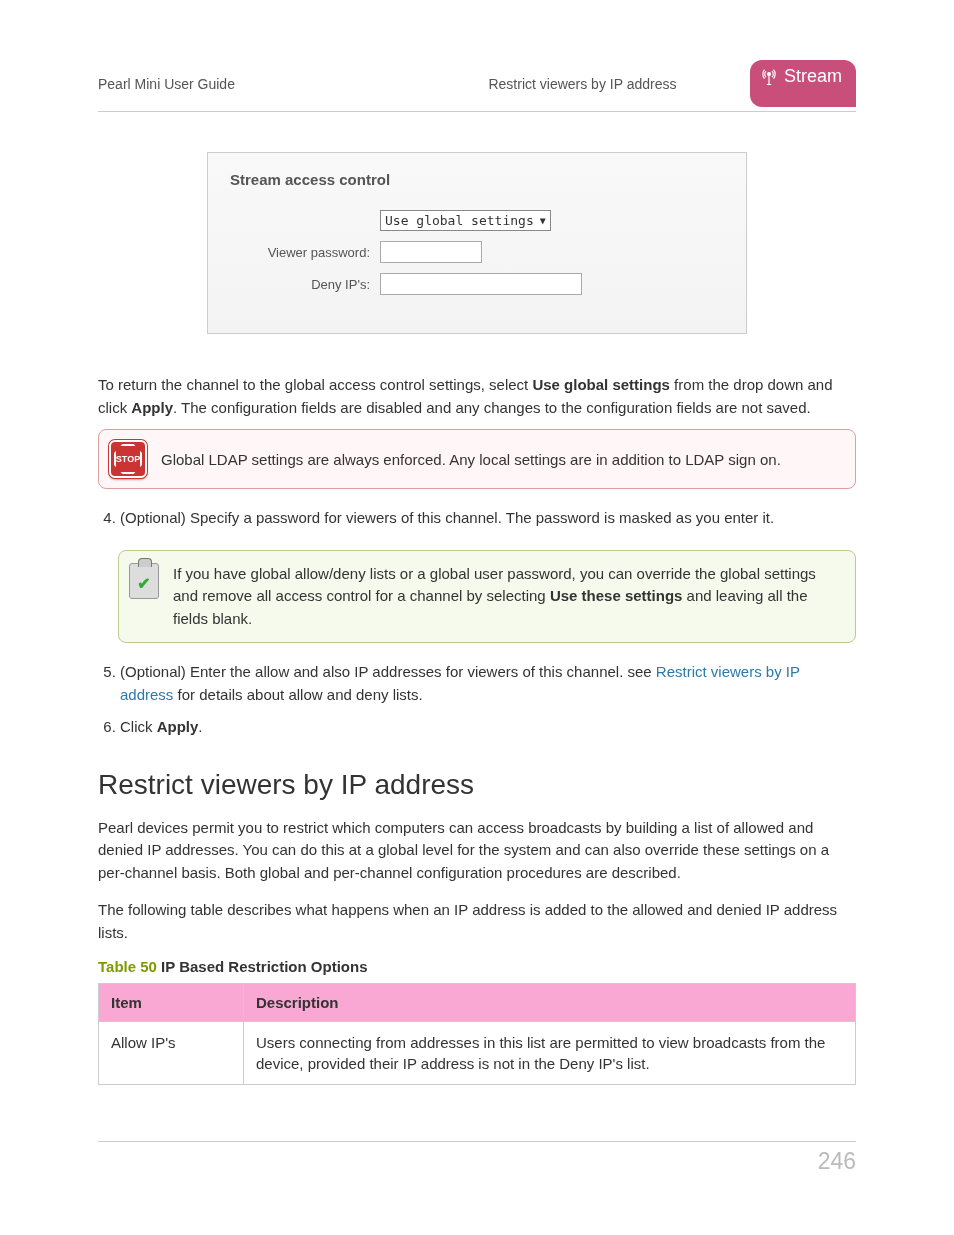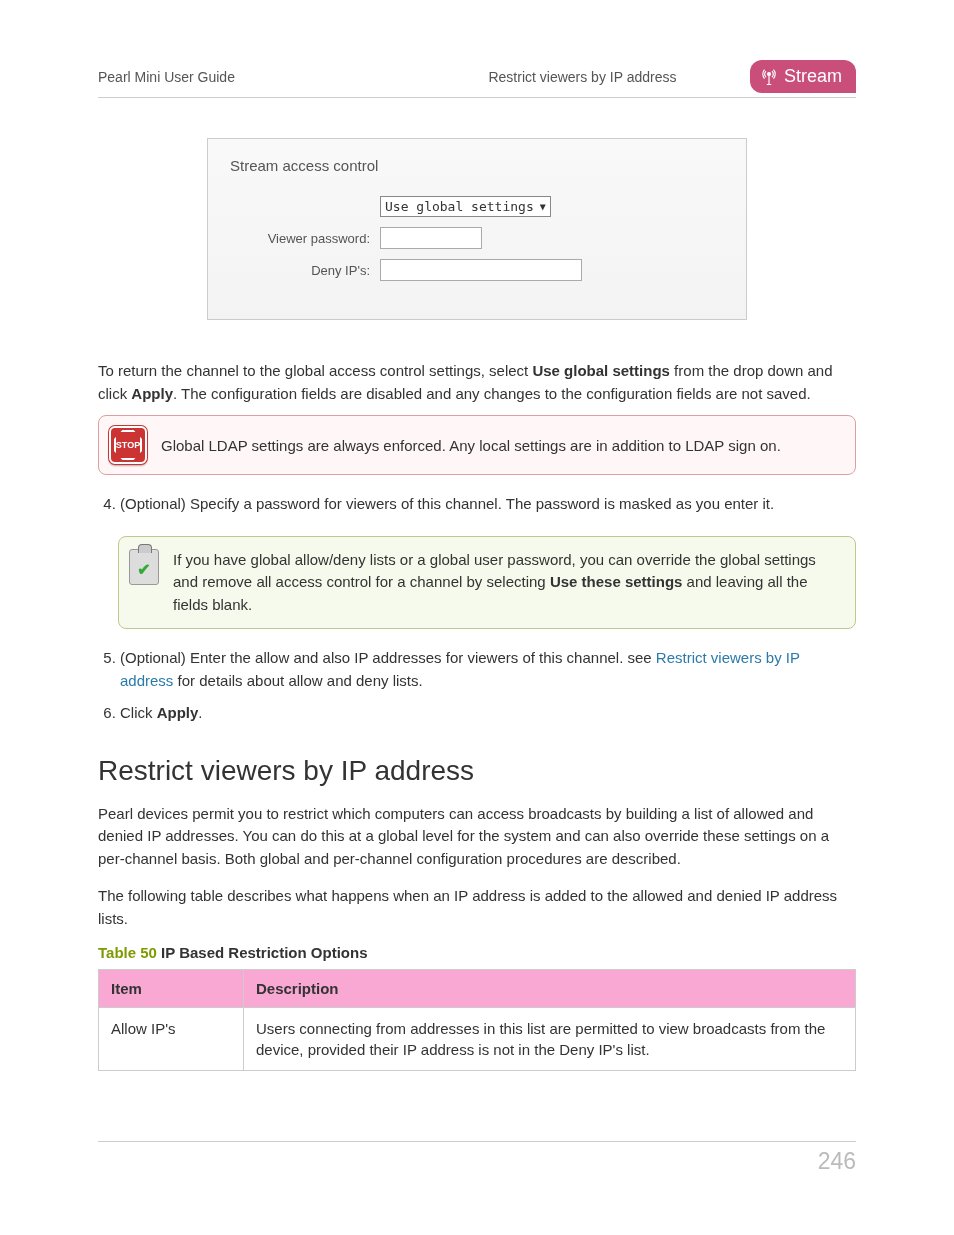--- a/index.html
+++ b/index.html
@@ -25,39 +25,39 @@
     margin-bottom: 40px;
     font-size: 14px;
     color: #555;
   }
   .header-left {}
   .header-center { flex: 1; text-align: center; margin-left: 200px;}
   .stream-badge {
     background: #c94e7a;
     color: #fff;
     border-radius: 12px 12px 0 12px;
-    padding: 6px 14px 6px 10px;
+    padding: 6px 14px 20px 10px;
     display: flex;
     align-items: center;
     gap: 6px;
     font-size: 18px;
     font-weight: 300;
     margin-left: 20px;
   }
   .stream-badge svg { width: 18px; height: 18px; }
   .screenshot-box {
     margin: 0 auto 40px auto;
     width: 540px;
     border: 1px solid #ccc;
     background: linear-gradient(#f9f9f9,#f3f3f3);
     padding: 18px 22px 28px 22px;
     box-sizing: border-box;
   }
   .screenshot-title {
-    font-weight: normal;
+    font-weight: bold;
     font-size: 15px;
     color: #555;
     margin-bottom: 22px;
   }
   .form-row {
     display: flex;
     align-items: center;
     margin-bottom: 10px;
   }
   .form-label {

